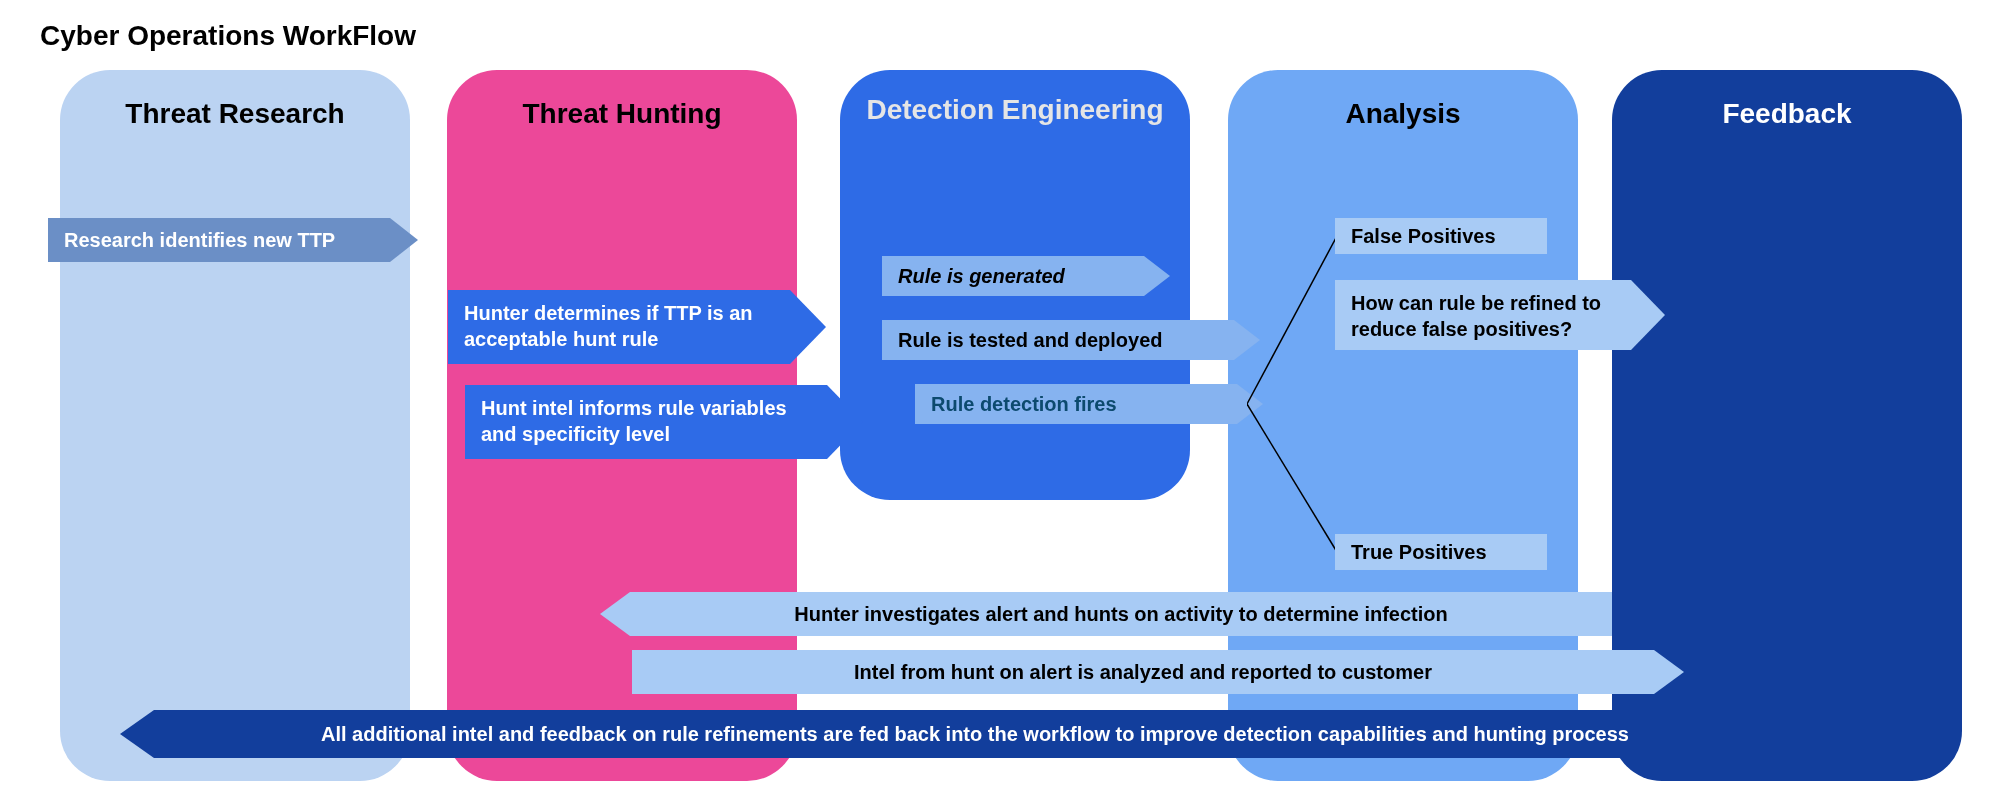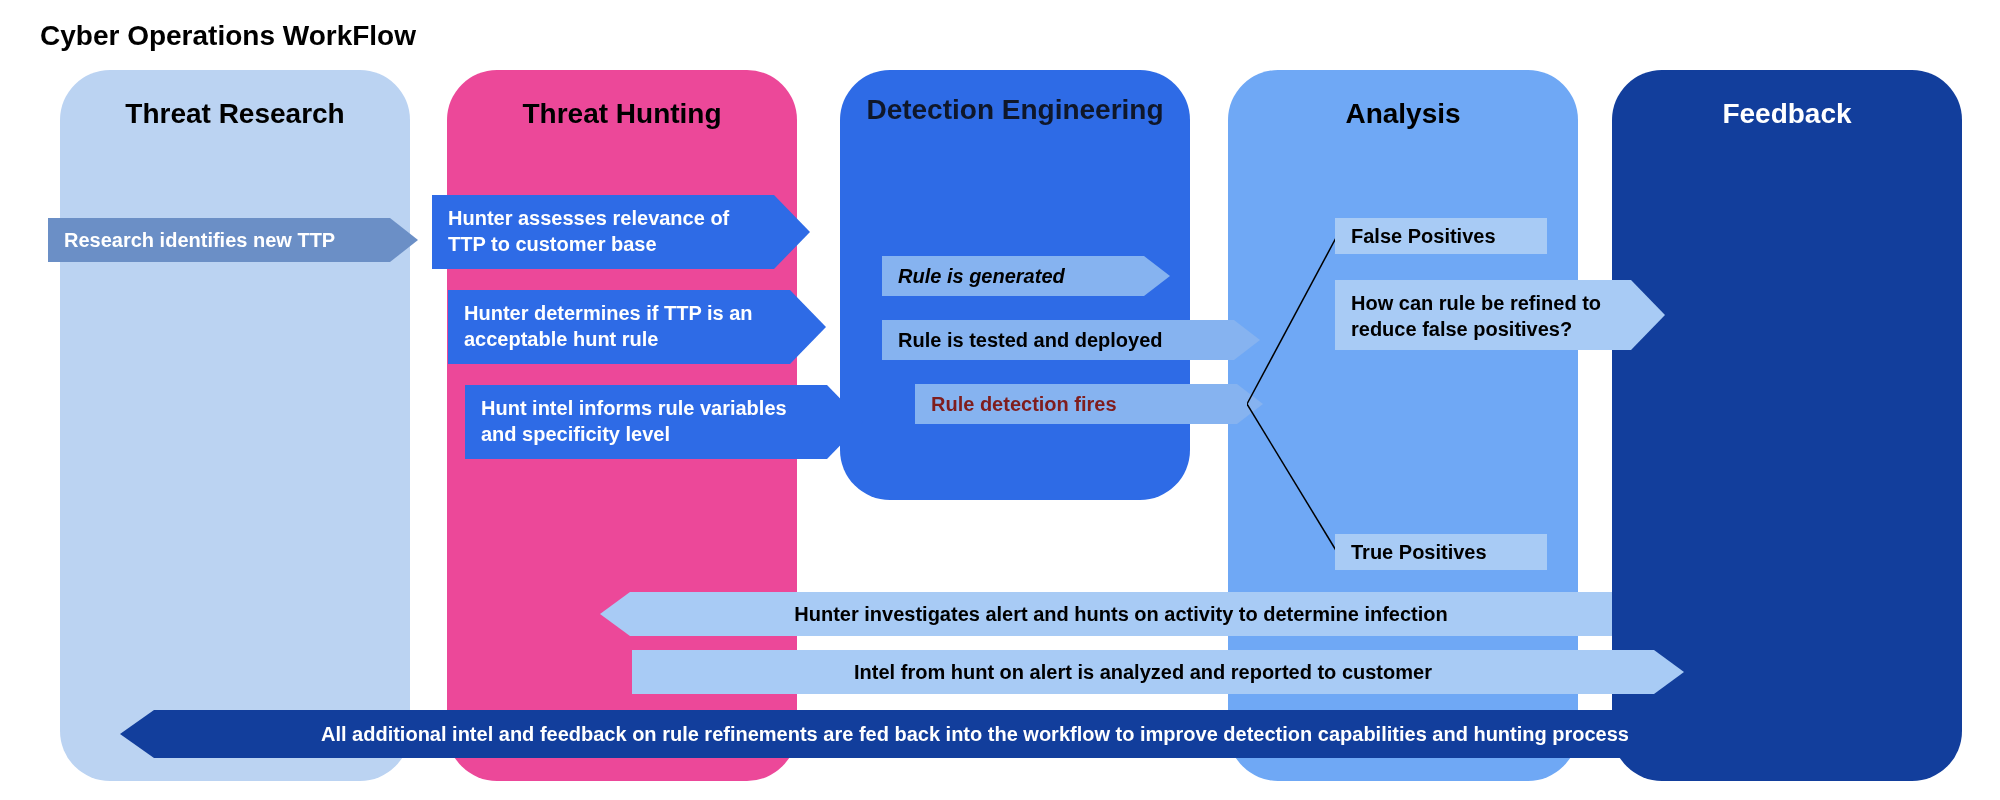--- a/index.html
+++ b/index.html
@@ -19,57 +19,53 @@
 
   <div class="title">Cyber Operations WorkFlow</div>
 
   <div class="col" style="left:60px;width:350px;background:#BBD3F2;">
     <div class="col-header" style="color:#000;">Threat Research</div>
   </div>
   <div class="col" style="left:447px;width:350px;background:#ec4899;">
     <div class="col-header" style="color:#000;">Threat Hunting</div>
   </div>
   <div class="col" style="left:840px;width:350px;height:430px;background:#2E6BE6;">
-    <div class="col-header" style="color:#0f172a;padding-top:22px;line-height:1.25;">Detection Engineering</div>
+    <div class="col-header" style="color:#e5e5e5;padding-top:22px;line-height:1.25;">Detection Engineering</div>
   </div>
   <div class="col" style="left:1228px;width:350px;background:#6FA8F5;">
     <div class="col-header" style="color:#000;">Analysis</div>
   </div>
   <div class="col" style="left:1612px;width:350px;background:#123E9C;">
     <div class="col-header" style="color:#fff;">Feedback</div>
   </div>
 
   <div class="arrow arrow-right" style="left:48px;top:208px;">
     <div class="arrow-body" style="background:#6B8FC6;color:#fff;width:310px;height:24px;display:flex;align-items:center;">Research identifies new TTP</div>
     <div style="width:0;height:0;border-top:22px solid transparent;border-bottom:22px solid transparent;border-left:28px solid #6B8FC6;"></div>
   </div>
 
-  <div class="arrow" style="left:432px;top:195px;">
-    <div class="arrow-body" style="background:#2E6BE6;color:#fff;width:310px;height:54px;">Hunter assesses relevance of TTP to customer base</div>
-    <div style="width:0;height:0;border-top:37px solid transparent;border-bottom:37px solid transparent;border-left:36px solid #2E6BE6;"></div>
-  </div>
   <div class="arrow" style="left:448px;top:290px;">
     <div class="arrow-body" style="background:#2E6BE6;color:#fff;width:310px;height:54px;">Hunter determines if TTP is an acceptable hunt rule</div>
     <div style="width:0;height:0;border-top:37px solid transparent;border-bottom:37px solid transparent;border-left:36px solid #2E6BE6;"></div>
   </div>
   <div class="arrow" style="left:465px;top:385px;">
     <div class="arrow-body" style="background:#2E6BE6;color:#fff;width:330px;height:54px;">Hunt intel informs rule variables and specificity level</div>
     <div style="width:0;height:0;border-top:37px solid transparent;border-bottom:37px solid transparent;border-left:36px solid #2E6BE6;"></div>
   </div>
 
   <div class="arrow" style="left:882px;top:256px;">
     <div class="arrow-body" style="background:#86B3F0;color:#000;width:230px;height:20px;display:flex;align-items:center;font-style:italic;">Rule is generated</div>
     <div style="width:0;height:0;border-top:20px solid transparent;border-bottom:20px solid transparent;border-left:26px solid #86B3F0;"></div>
   </div>
   <div class="arrow" style="left:882px;top:320px;">
     <div class="arrow-body" style="background:#86B3F0;color:#000;width:320px;height:20px;display:flex;align-items:center;">Rule is tested and deployed</div>
     <div style="width:0;height:0;border-top:20px solid transparent;border-bottom:20px solid transparent;border-left:26px solid #86B3F0;"></div>
   </div>
   <div class="arrow" style="left:915px;top:384px;">
-    <div class="arrow-body" style="background:#86B3F0;color:#7f1d1d;width:290px;height:20px;display:flex;align-items:center;">Rule detection fires</div>
+    <div class="arrow-body" style="background:#86B3F0;color:#0c4a6e;width:290px;height:20px;display:flex;align-items:center;">Rule detection fires</div>
     <div style="width:0;height:0;border-top:20px solid transparent;border-bottom:20px solid transparent;border-left:26px solid #86B3F0;"></div>
   </div>
 
   <svg class="conn" style="left:1247px;top:236px;width:120px;height:170px;">
     <line x1="0" y1="168" x2="90" y2="0"></line>
   </svg>
   <svg class="conn" style="left:1247px;top:404px;width:120px;height:150px;">
     <line x1="0" y1="0" x2="90" y2="148"></line>
   </svg>
 

